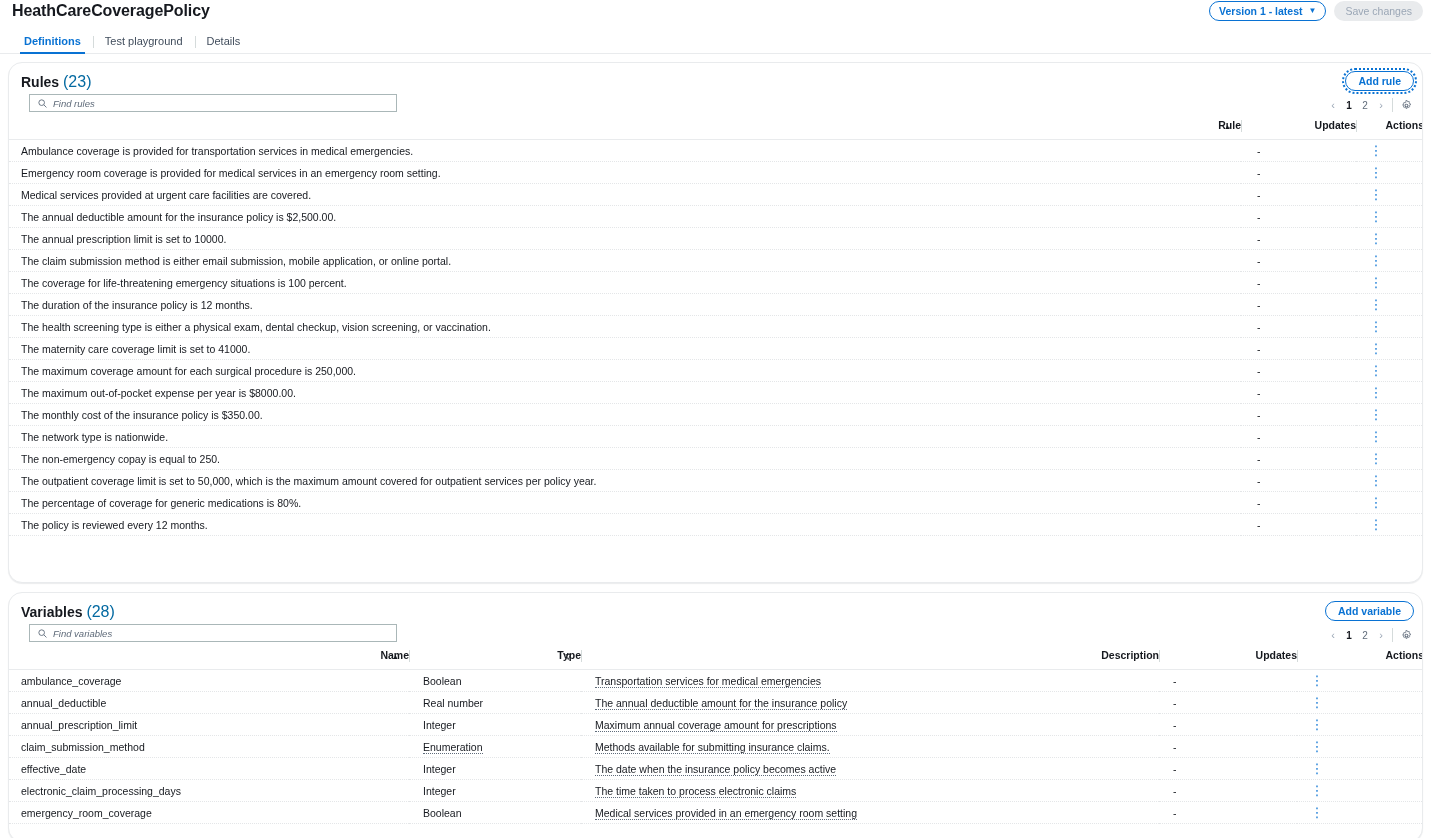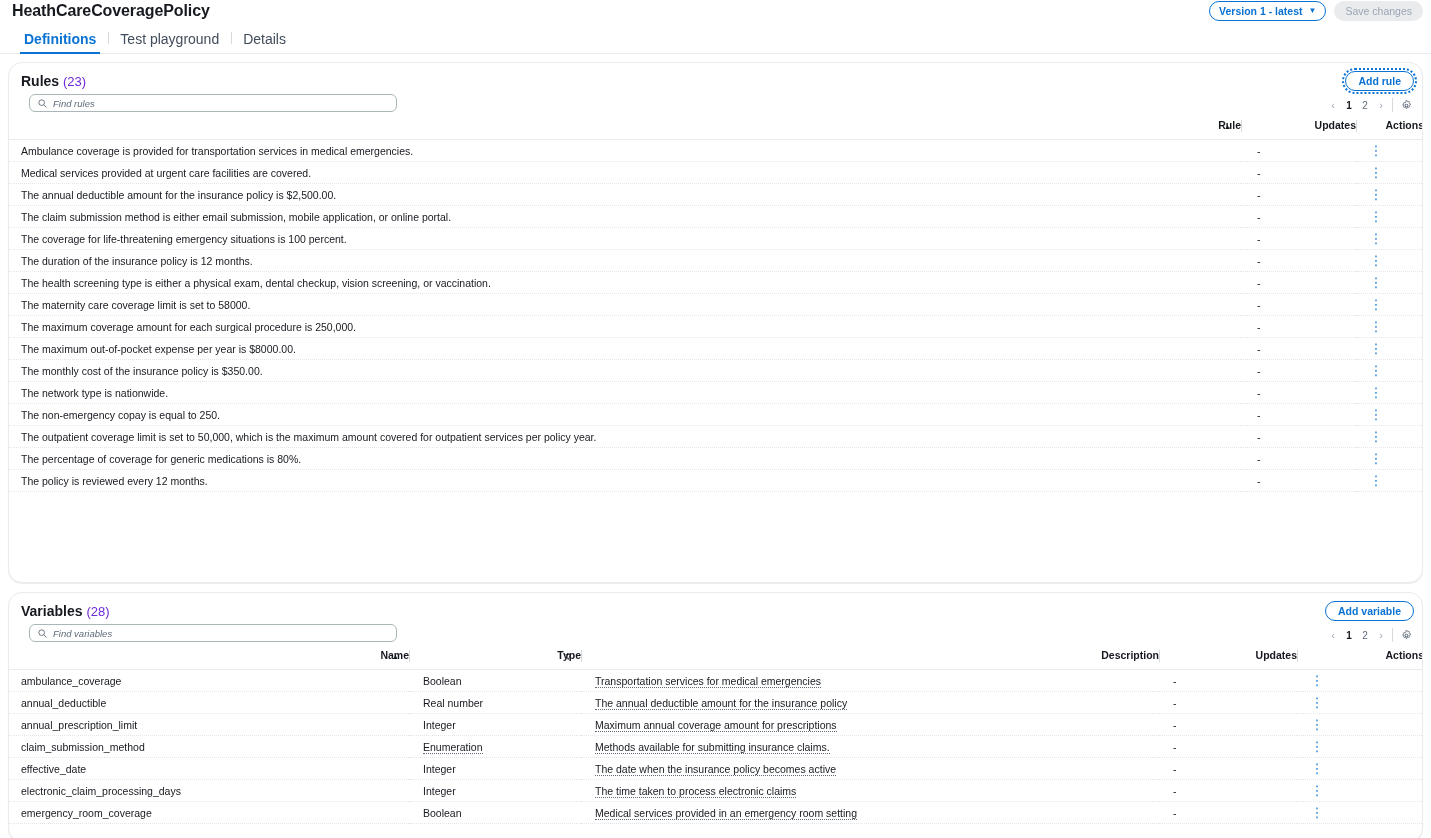--- a/index.html
+++ b/index.html
@@ -63,21 +63,21 @@
   .tabs {
     position: relative;
     display: flex;
     align-items: flex-end;
     height: 26px;
     padding-left: 12px;
     border-bottom: 1px solid #e9ebed;
   }
   .tab {
     position: relative;
-    font-size: 14px;
+    font-size: 11px;
     color: #414d5c;
     padding: 0 12px 6px 12px;
     cursor: pointer;
     white-space: nowrap;
   }
   .tab + .tab::before {
     content: "";
     position: absolute;
     left: 0; top: 1px;
     width: 1px; height: 12px;
@@ -115,29 +115,29 @@
   }
   .card-title {
     position: absolute;
     left: 12px; top: 10px;
     font-size: 14px;
     font-weight: bold;
     white-space: nowrap;
   }
   .card-title .count {
     font-weight: normal;
-    color: #6d28d9;
-    font-size: 13px;
+    color: #0369a1;
+    font-size: 16px;
   }
   .search-wrap {
     position: absolute;
     left: 20px; top: 31px;
     width: 368px; height: 18px;
     border: 1px solid #aab7b8;
-    border-radius: 6px;
+    border-radius: 0;
     display: flex;
     align-items: center;
     padding: 0 8px;
     background: #fff;
     gap: 6px;
   }
   .search-wrap svg { flex: 0 0 auto; display: block; }
   .search-input {
     border: none; outline: none;
     font-family: inherit;
@@ -327,51 +327,61 @@
         </th>
       </tr>
     </thead>
     <tbody id="rules-body">
         <tr>
           <td class="pad-l">Ambulance coverage is provided for transportation services in medical emergencies.</td>
           <td style="padding-left:16px"><span class="dash">-</span></td>
           <td style="padding-left:14px"><span class="dots">⋮</span></td>
         </tr>
         <tr>
+          <td class="pad-l">Emergency room coverage is provided for medical services in an emergency room setting.</td>
+          <td style="padding-left:16px"><span class="dash">-</span></td>
+          <td style="padding-left:14px"><span class="dots">⋮</span></td>
+        </tr>
+        <tr>
           <td class="pad-l">Medical services provided at urgent care facilities are covered.</td>
           <td style="padding-left:16px"><span class="dash">-</span></td>
           <td style="padding-left:14px"><span class="dots">⋮</span></td>
         </tr>
         <tr>
           <td class="pad-l">The annual deductible amount for the insurance policy is $2,500.00.</td>
           <td style="padding-left:16px"><span class="dash">-</span></td>
           <td style="padding-left:14px"><span class="dots">⋮</span></td>
         </tr>
         <tr>
+          <td class="pad-l">The annual prescription limit is set to 10000.</td>
+          <td style="padding-left:16px"><span class="dash">-</span></td>
+          <td style="padding-left:14px"><span class="dots">⋮</span></td>
+        </tr>
+        <tr>
           <td class="pad-l">The claim submission method is either email submission, mobile application, or online portal.</td>
           <td style="padding-left:16px"><span class="dash">-</span></td>
           <td style="padding-left:14px"><span class="dots">⋮</span></td>
         </tr>
         <tr>
           <td class="pad-l">The coverage for life-threatening emergency situations is 100 percent.</td>
           <td style="padding-left:16px"><span class="dash">-</span></td>
           <td style="padding-left:14px"><span class="dots">⋮</span></td>
         </tr>
         <tr>
           <td class="pad-l">The duration of the insurance policy is 12 months.</td>
           <td style="padding-left:16px"><span class="dash">-</span></td>
           <td style="padding-left:14px"><span class="dots">⋮</span></td>
         </tr>
         <tr>
           <td class="pad-l">The health screening type is either a physical exam, dental checkup, vision screening, or vaccination.</td>
           <td style="padding-left:16px"><span class="dash">-</span></td>
           <td style="padding-left:14px"><span class="dots">⋮</span></td>
         </tr>
         <tr>
-          <td class="pad-l">The maternity care coverage limit is set to 58000.</td>
+          <td class="pad-l">The maternity care coverage limit is set to 41000.</td>
           <td style="padding-left:16px"><span class="dash">-</span></td>
           <td style="padding-left:14px"><span class="dots">⋮</span></td>
         </tr>
         <tr>
           <td class="pad-l">The maximum coverage amount for each surgical procedure is 250,000.</td>
           <td style="padding-left:16px"><span class="dash">-</span></td>
           <td style="padding-left:14px"><span class="dots">⋮</span></td>
         </tr>
         <tr>
           <td class="pad-l">The maximum out-of-pocket expense per year is $8000.00.</td>

